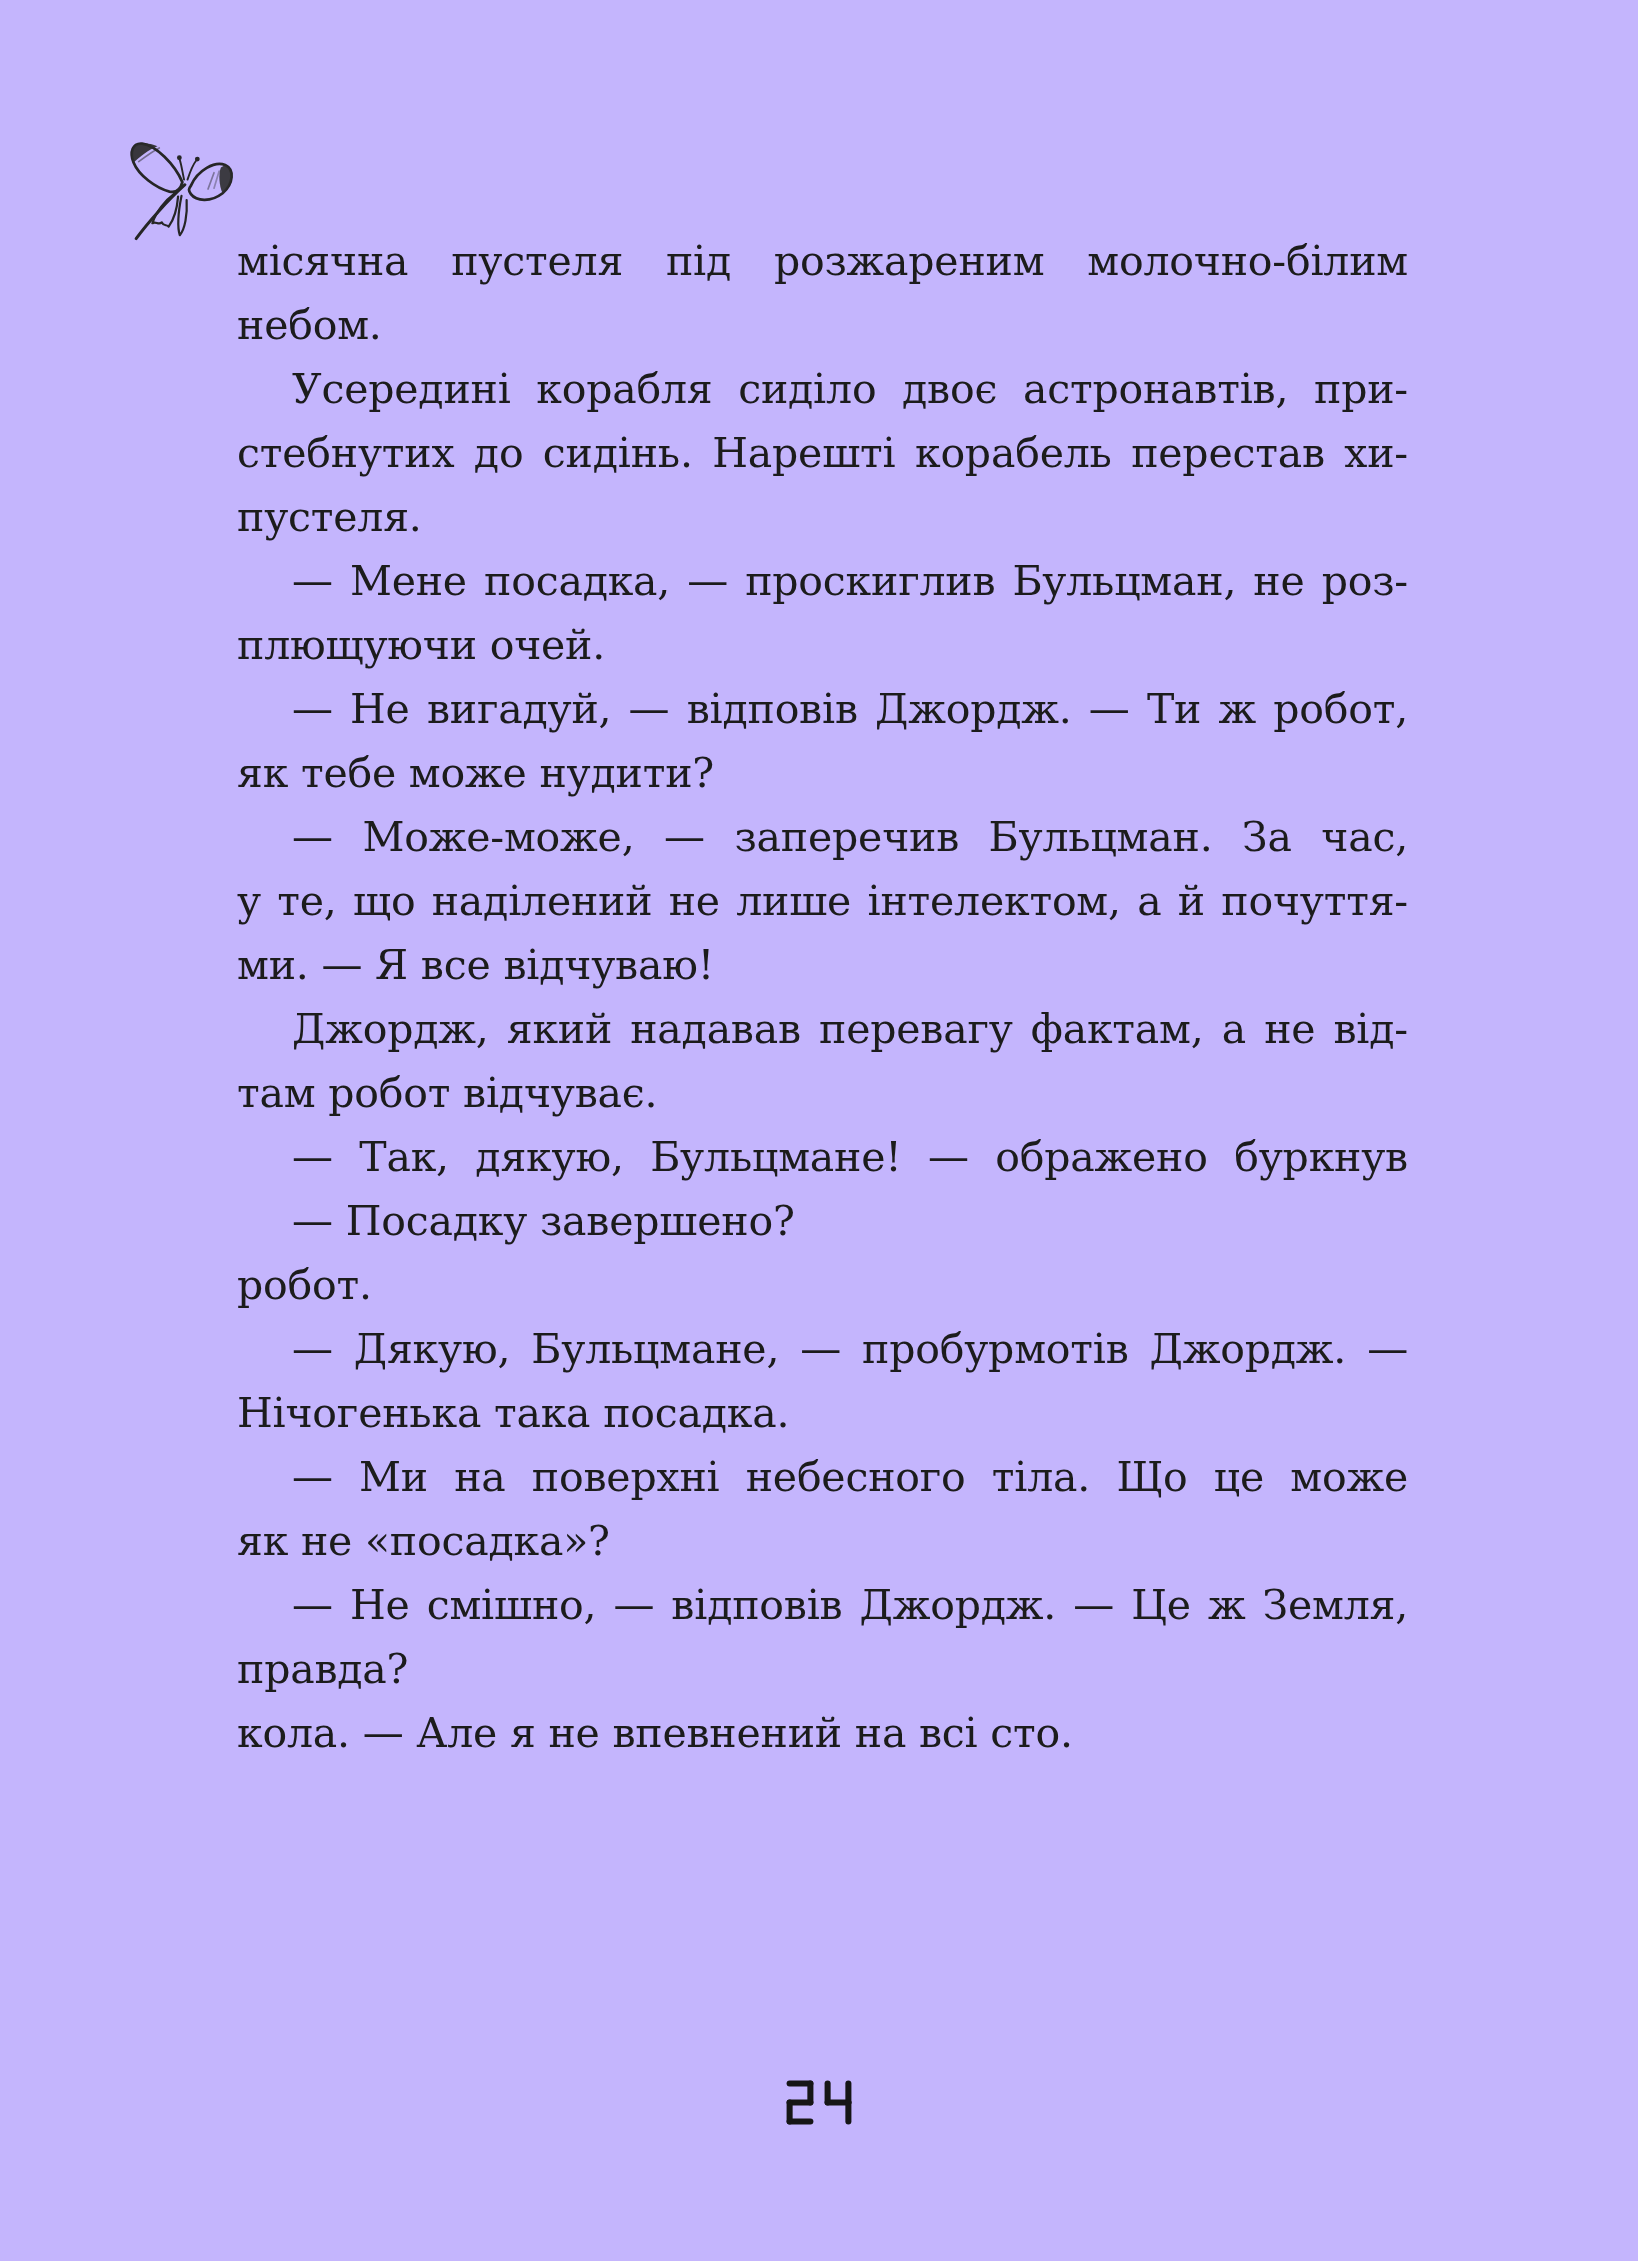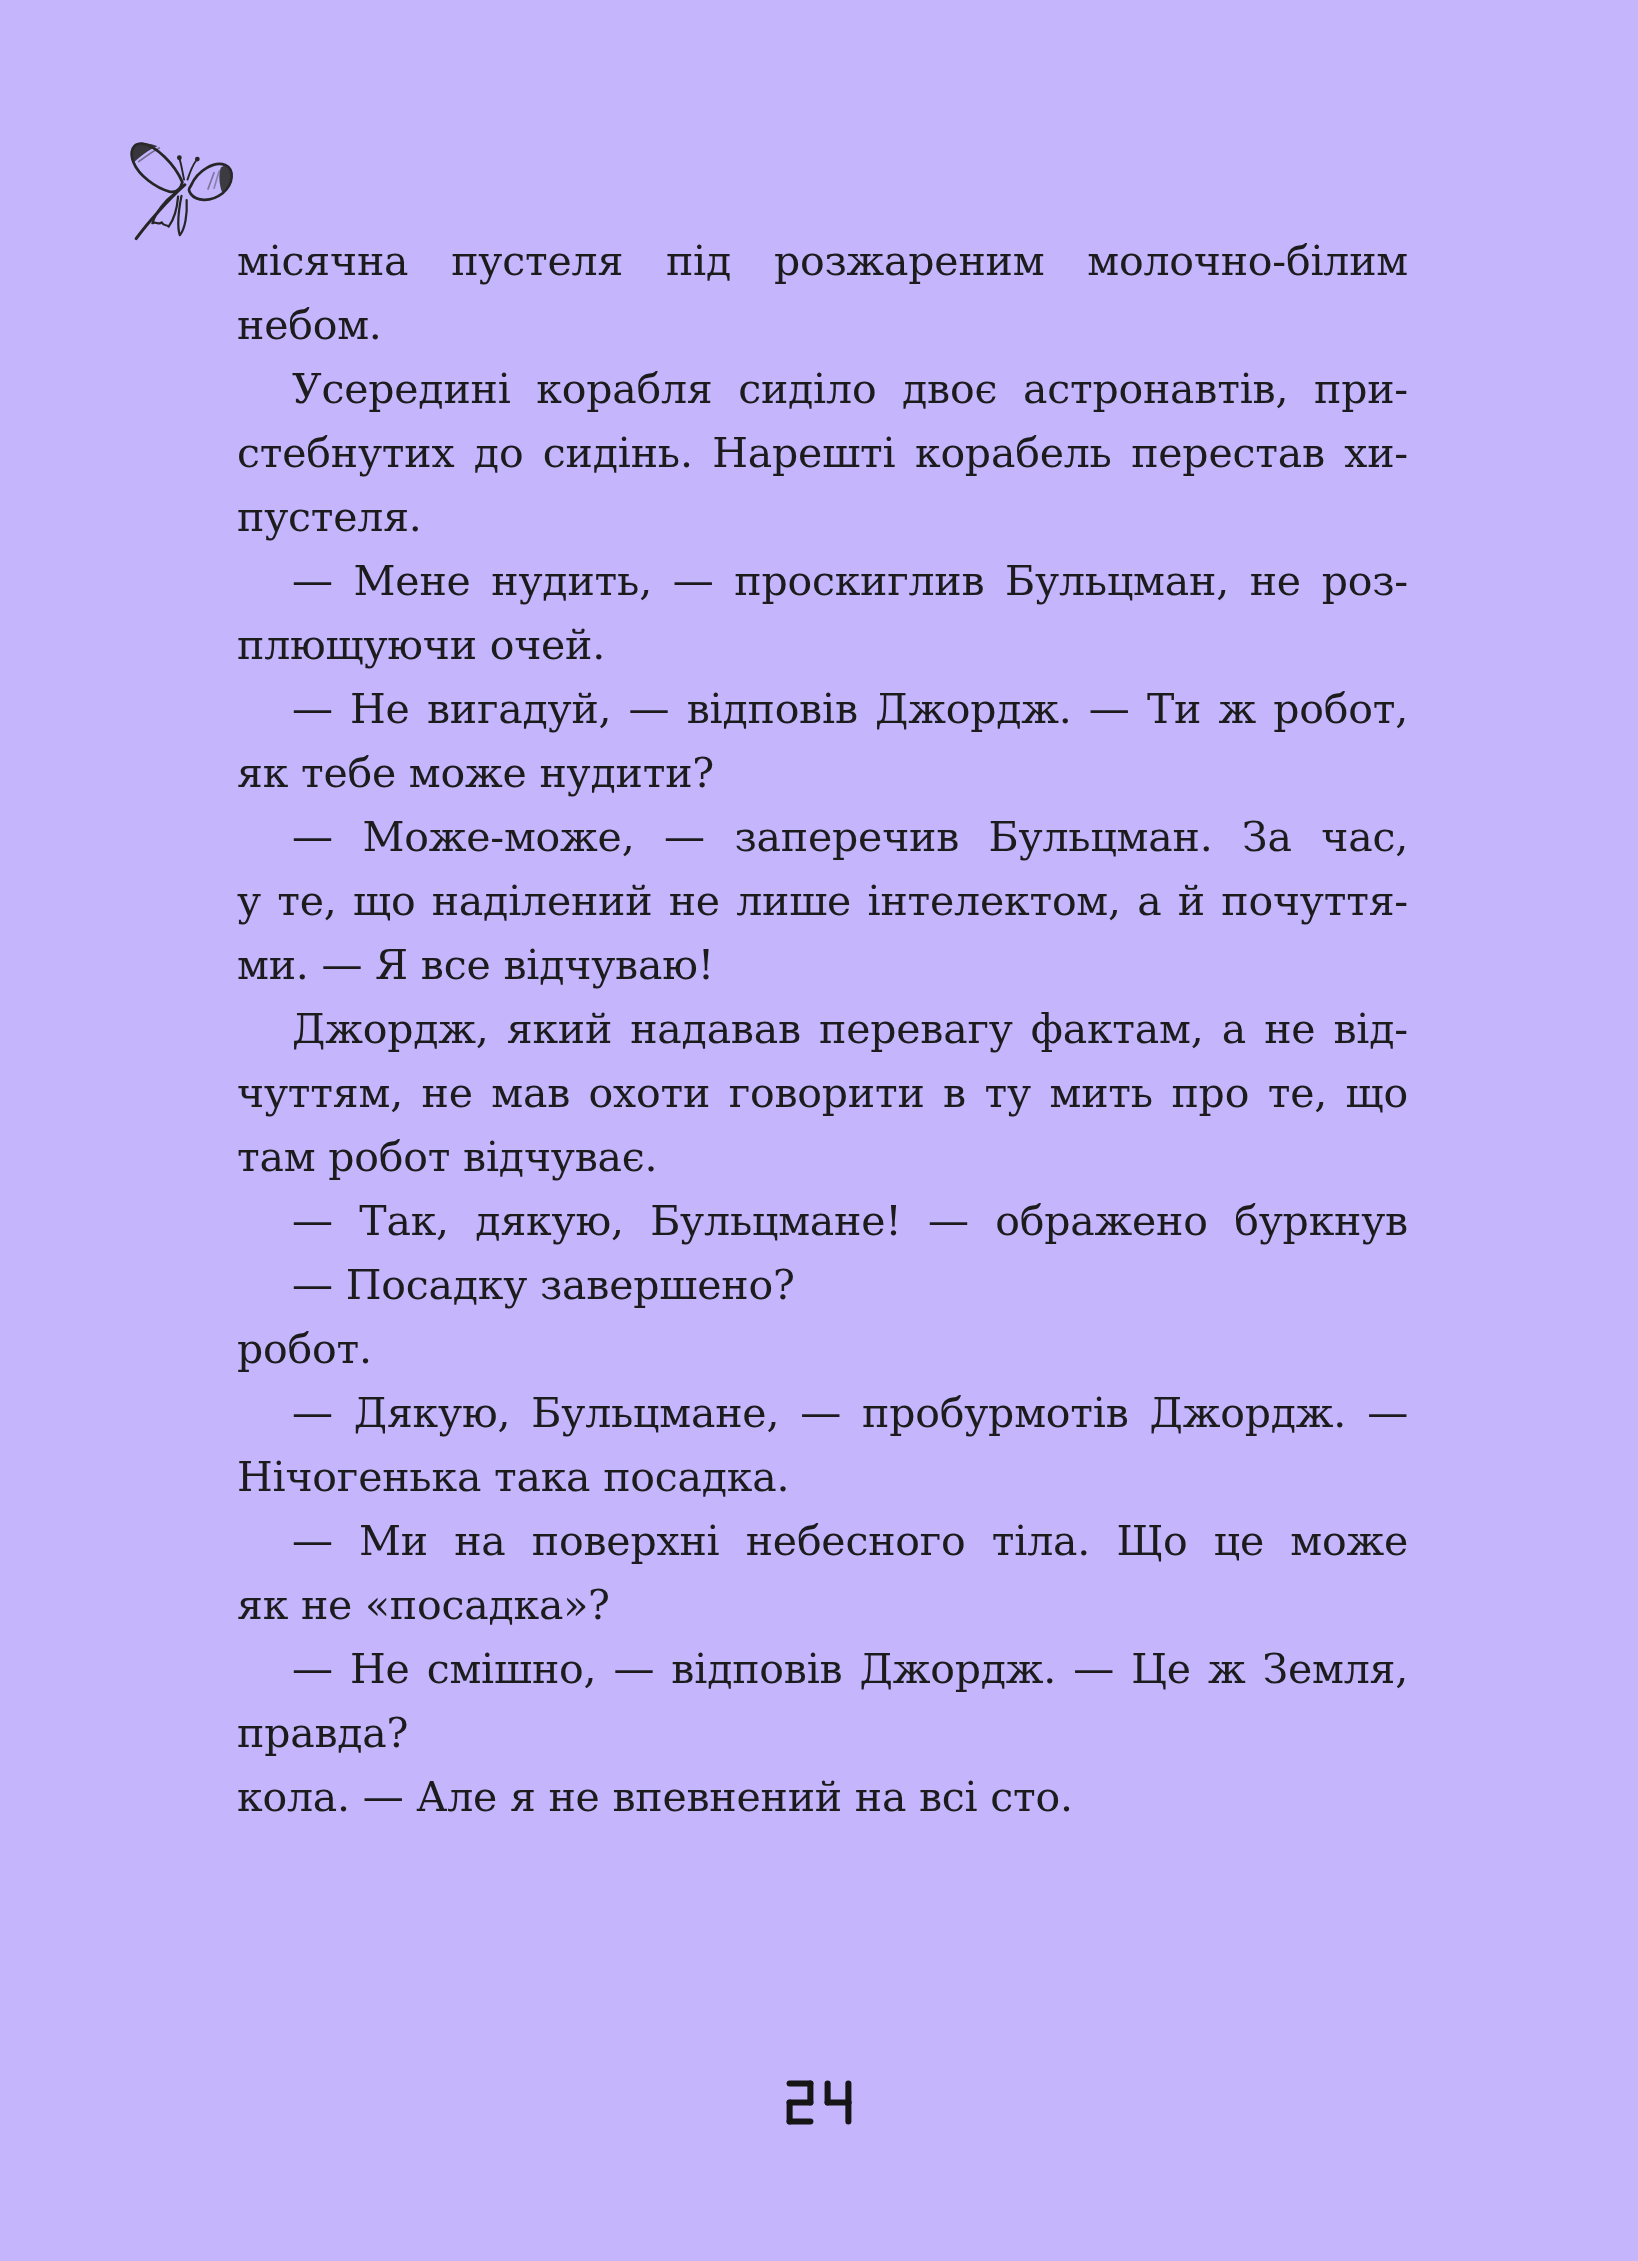--- a/index.html
+++ b/index.html
@@ -114,29 +114,28 @@
       <circle cx="84.5" cy="28" r="2.8" fill="#262626"></circle>
     </svg>
   </div>
 
   <main class="text-block">
     <div class="line j">місячна пустеля під розжареним молочно-білим</div>
     <div class="line noj">небом.</div>
     <div class="line j in">Усередині корабля сиділо двоє астронавтів, при-</div>
     <div class="line j">стебнутих до сидінь. Нарешті корабель перестав хи-</div>
     <div class="line noj">пустеля.</div>
-    <div class="line j in">— Мене нудить, — проскиглив Бульцман, не роз-</div>
+    <div class="line j in">— Мене посадка, — проскиглив Бульцман, не роз-</div>
     <div class="line noj">плющуючи очей.</div>
     <div class="line j in">— Не вигадуй, — відповів Джордж. — Ти ж робот,</div>
     <div class="line noj">як тебе може нудити?</div>
     <div class="line j in">— Може-може, — заперечив Бульцман. За час, про-</div>
     <div class="line j">у те, що наділений не лише інтелектом, а й почуття-</div>
     <div class="line noj">ми. — Я все відчуваю!</div>
     <div class="line j in">Джордж, який надавав перевагу фактам, а не від-</div>
-    <div class="line j">чуттям, не мав охоти говорити в ту мить про те, що</div>
     <div class="line noj">там робот відчуває.</div>
     <div class="line j in">— Так, дякую, Бульцмане! — ображено буркнув</div>
     <div class="line noj in">— Посадку завершено?</div>
     <div class="line noj">робот.</div>
     <div class="line j in">— Дякую, Бульцмане, — пробурмотів Джордж. —</div>
     <div class="line noj">Нічогенька така посадка.</div>
     <div class="line j in">— Ми на поверхні небесного тіла. Що це може бути,</div>
     <div class="line noj">як не «посадка»?</div>
     <div class="line j in">— Не смішно, — відповів Джордж. — Це ж Земля,</div>
     <div class="line noj">правда?</div>

